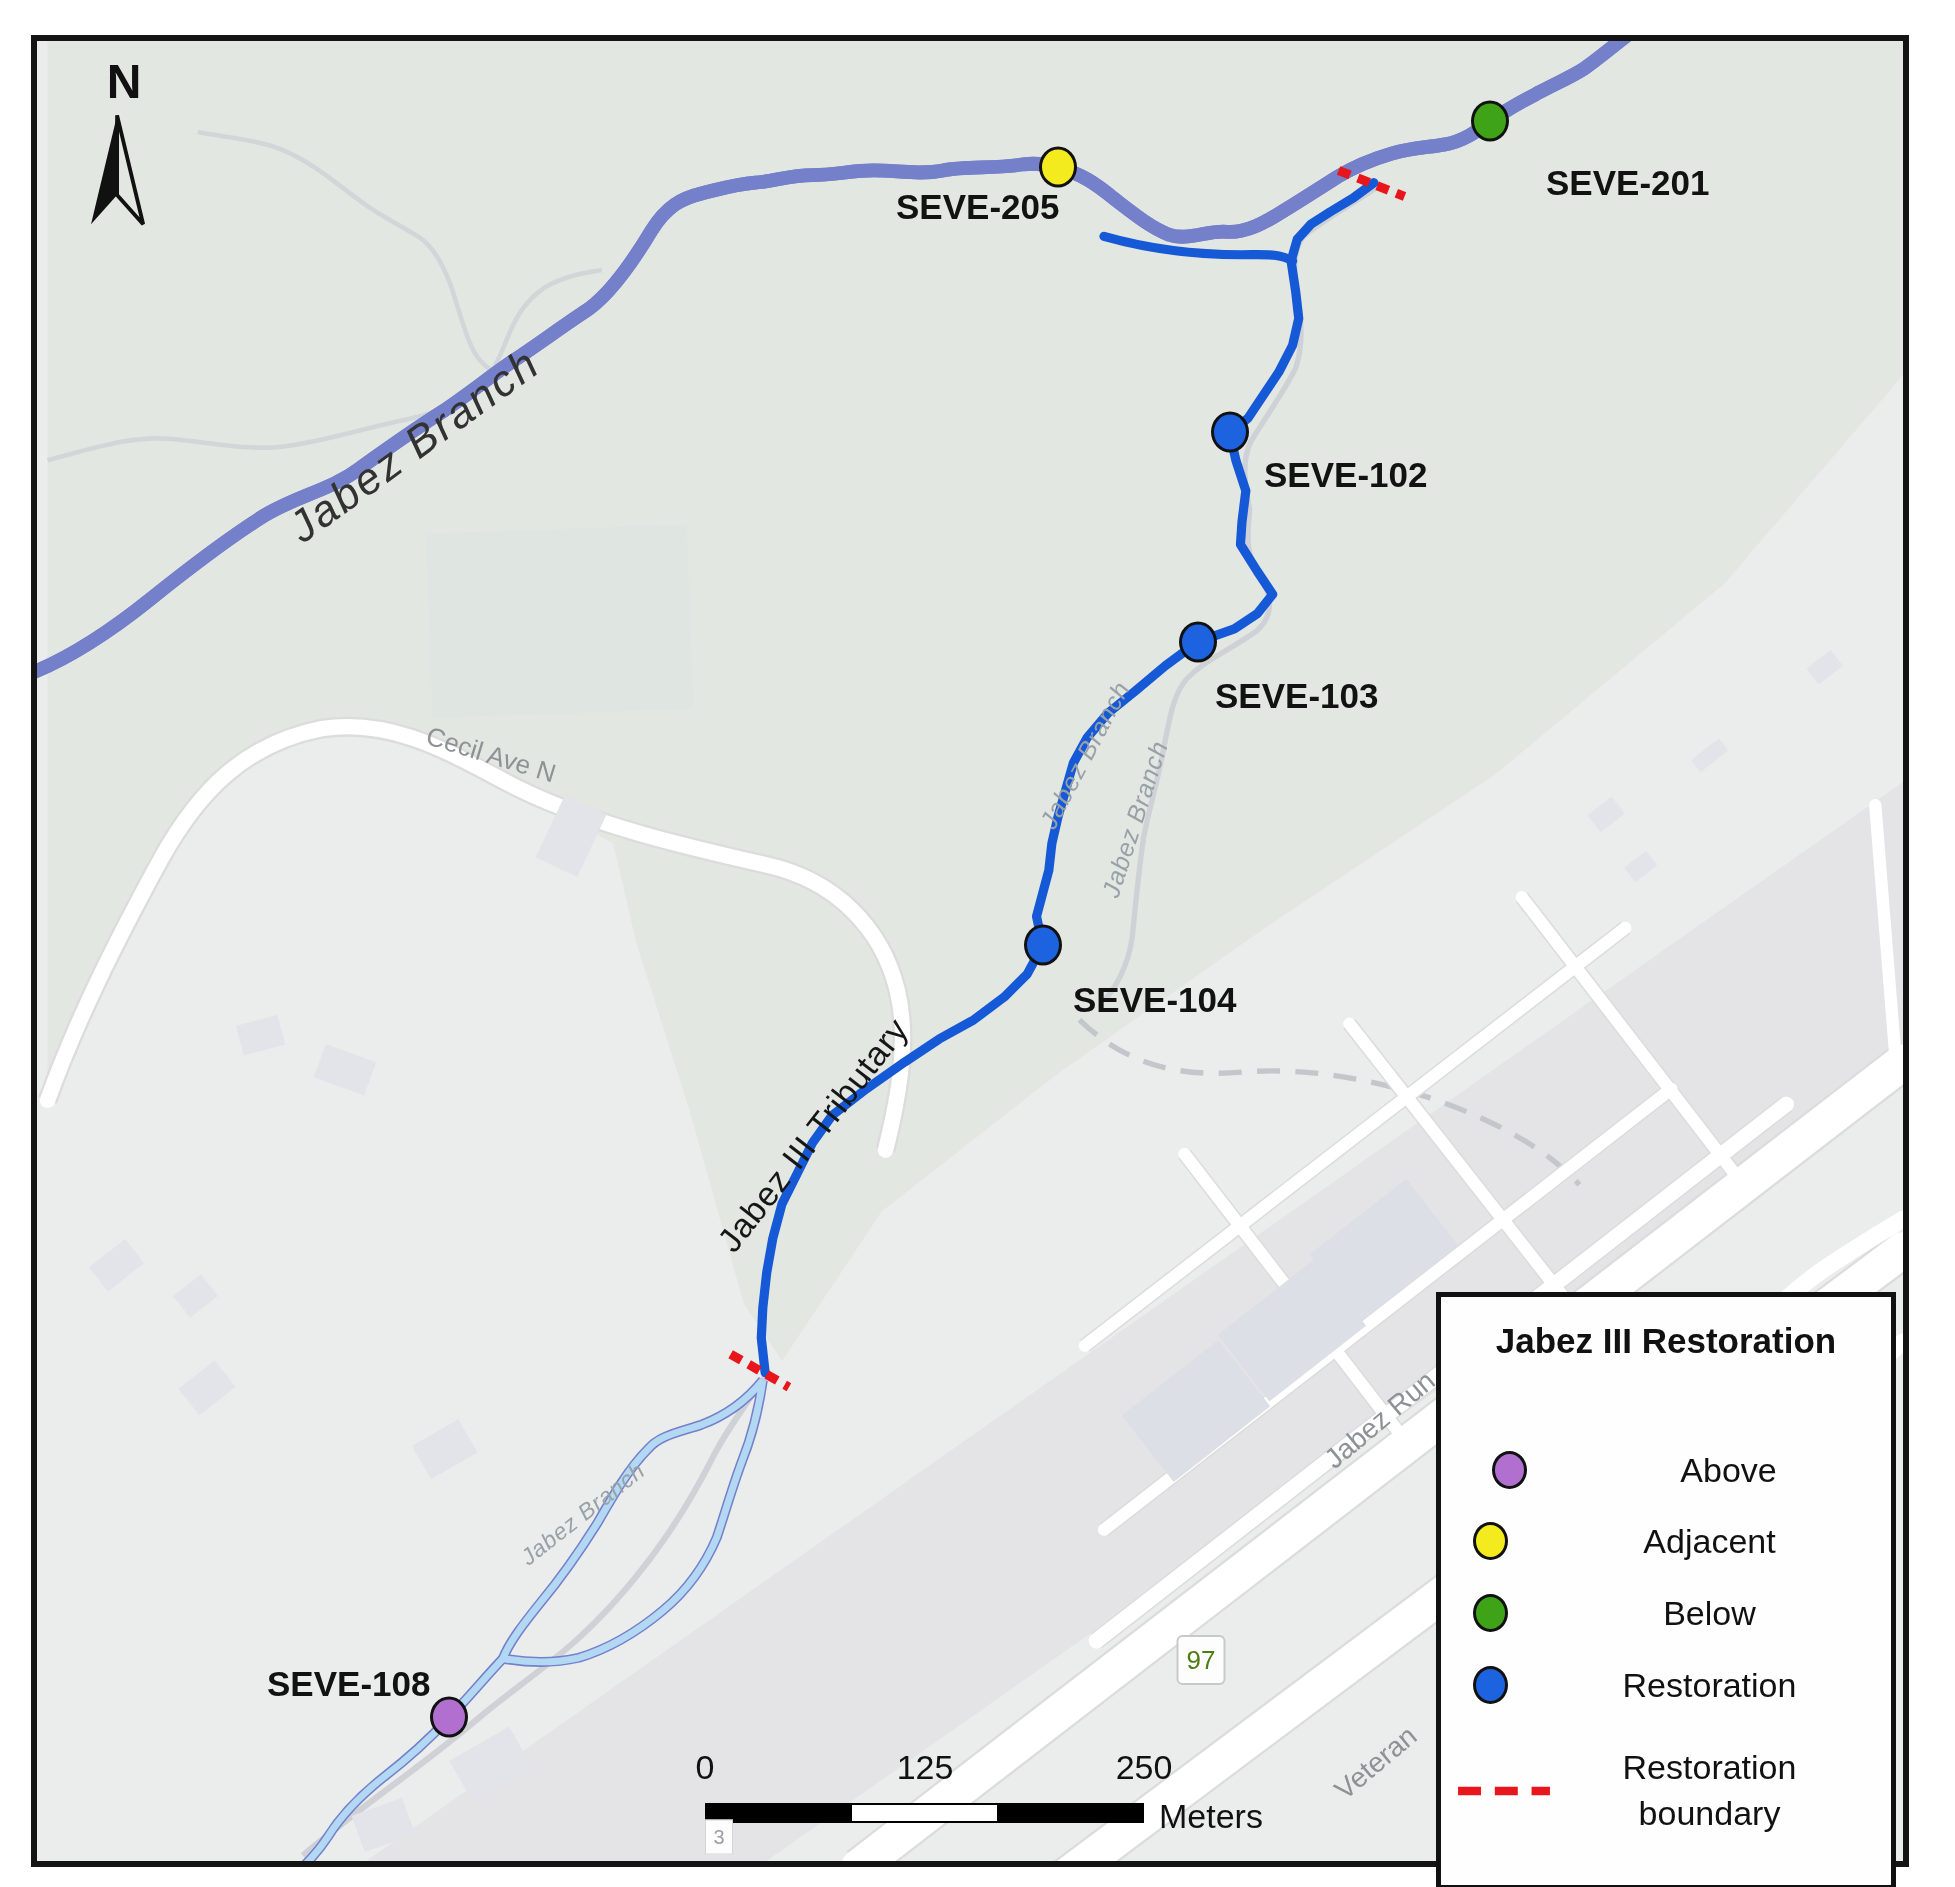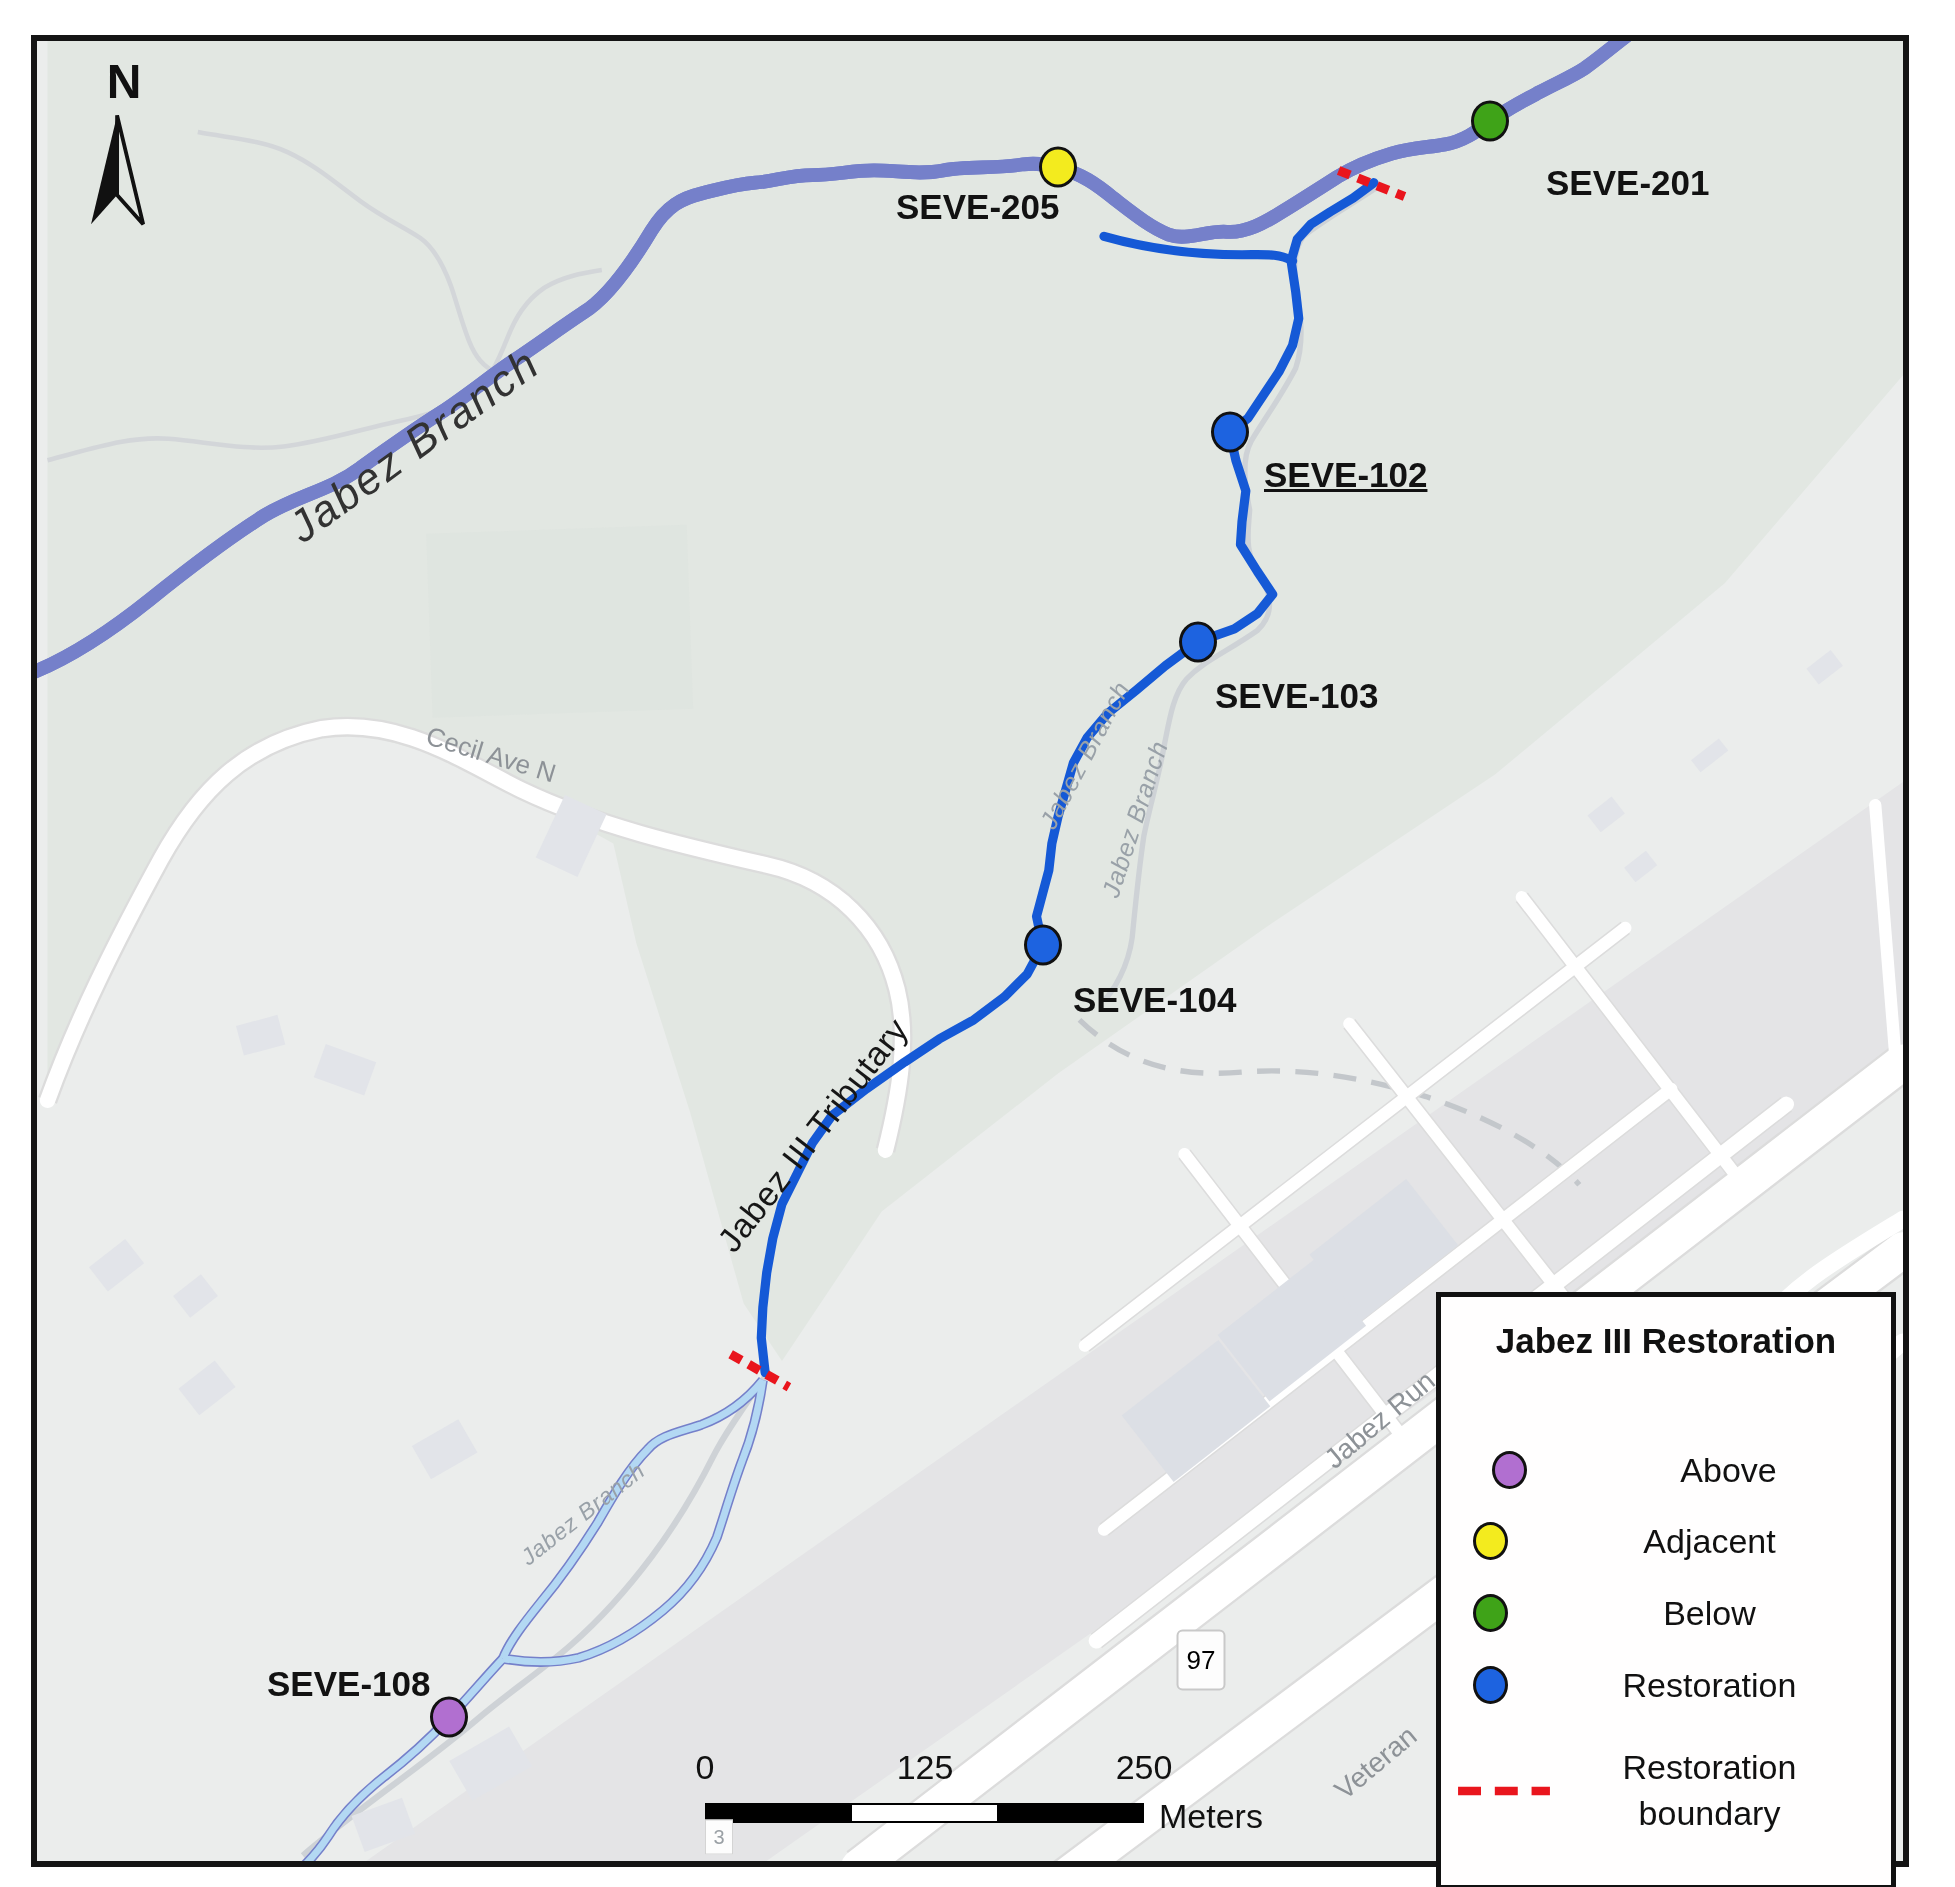--- a/index.html
+++ b/index.html
@@ -44,23 +44,23 @@
   .legend-row{position:absolute;left:0;width:100%;height:46px;}
   .legend-swatch{
     position:absolute;left:32px;top:50%;transform:translateY(-50%);
     width:35px;height:38px;border:3.8px solid #111;border-radius:50%;box-sizing:border-box;
   }
   .legend-item-label{position:absolute;left:115px;width:307px;text-align:center;top:50%;transform:translateY(-50%);
     font-size:34px;color:#111;}
   .legend-dash{position:absolute;left:17px;top:50%;width:92px;height:9.2px;transform:translateY(-50%);}
   .legend-boundary-label{position:absolute;left:115px;width:307px;text-align:center;font-size:34px;color:#111;line-height:1.35;top:50%;transform:translateY(-50%);}
   .shield97{
-    position:absolute;left:1201px;top:1660px;width:49px;height:61px;transform:translate(-50%,-50%);
+    position:absolute;left:1201px;top:1660px;width:49px;height:50px;transform:translate(-50%,-50%);
     background:#fdfdfd;border:2.3px solid #c9c9c9;border-radius:6.1px;box-sizing:border-box;
-    display:flex;align-items:center;justify-content:center;font-size:26px;color:#000000;z-index:5;
+    display:flex;align-items:center;justify-content:center;font-size:26px;color:#4d7c0f;z-index:5;
   }
   .shield3{
     position:absolute;left:719px;top:1837px;width:28px;height:35px;transform:translate(-50%,-50%);
     background:#fdfdfd;border:1.5px solid #d4d4d4;box-sizing:border-box;
     display:flex;align-items:center;justify-content:center;font-size:20px;color:#9aa0a5;z-index:4;
   }
 </style>
 </head>
 <body>
 
@@ -176,21 +176,21 @@
 
   <div class="dot" style="left: 1058px; top: 167px; background-color: rgb(243, 235, 30);"></div>
   <div class="dot" style="left: 1490px; top: 121px; background-color: rgb(63, 163, 24);"></div>
   <div class="dot" style="left: 1230px; top: 432px; background-color: rgb(29, 99, 224);"></div>
   <div class="dot" style="left: 1198px; top: 642px; background-color: rgb(29, 99, 224);"></div>
   <div class="dot" style="left: 1043px; top: 945px; background-color: rgb(29, 99, 224);"></div>
   <div class="dot" style="left: 449px; top: 1717px; background-color: rgb(177, 111, 208);"></div>
 
   <div class="lbl site-label" style="left:896px;top:187px;">SEVE-205</div>
   <div class="lbl site-label" style="left:1522px;top:163px;margin-left:24px;">SEVE-201</div>
-  <div class="lbl site-label" style="left:1264px;top:455px;text-decoration:underline;">SEVE-102</div>
+  <div class="lbl site-label" style="left:1264px;top:455px;">SEVE-102</div>
   <div class="lbl site-label" style="left:1215px;top:676px;">SEVE-103</div>
   <div class="lbl site-label" style="left:1073px;top:980px;">SEVE-104</div>
   <div class="lbl site-label" style="left:267px;top:1664px;">SEVE-108</div>
 
   <div class="scalebar">
     <div class="sb-tick" style="left:38px;">0</div>
     <div class="sb-tick" style="left:258px;">125</div>
     <div class="sb-tick" style="left:477px;">250</div>
     <div class="sb-bar">
       <div class="sb-seg" style="width:33.4%;background:#000;"></div>

